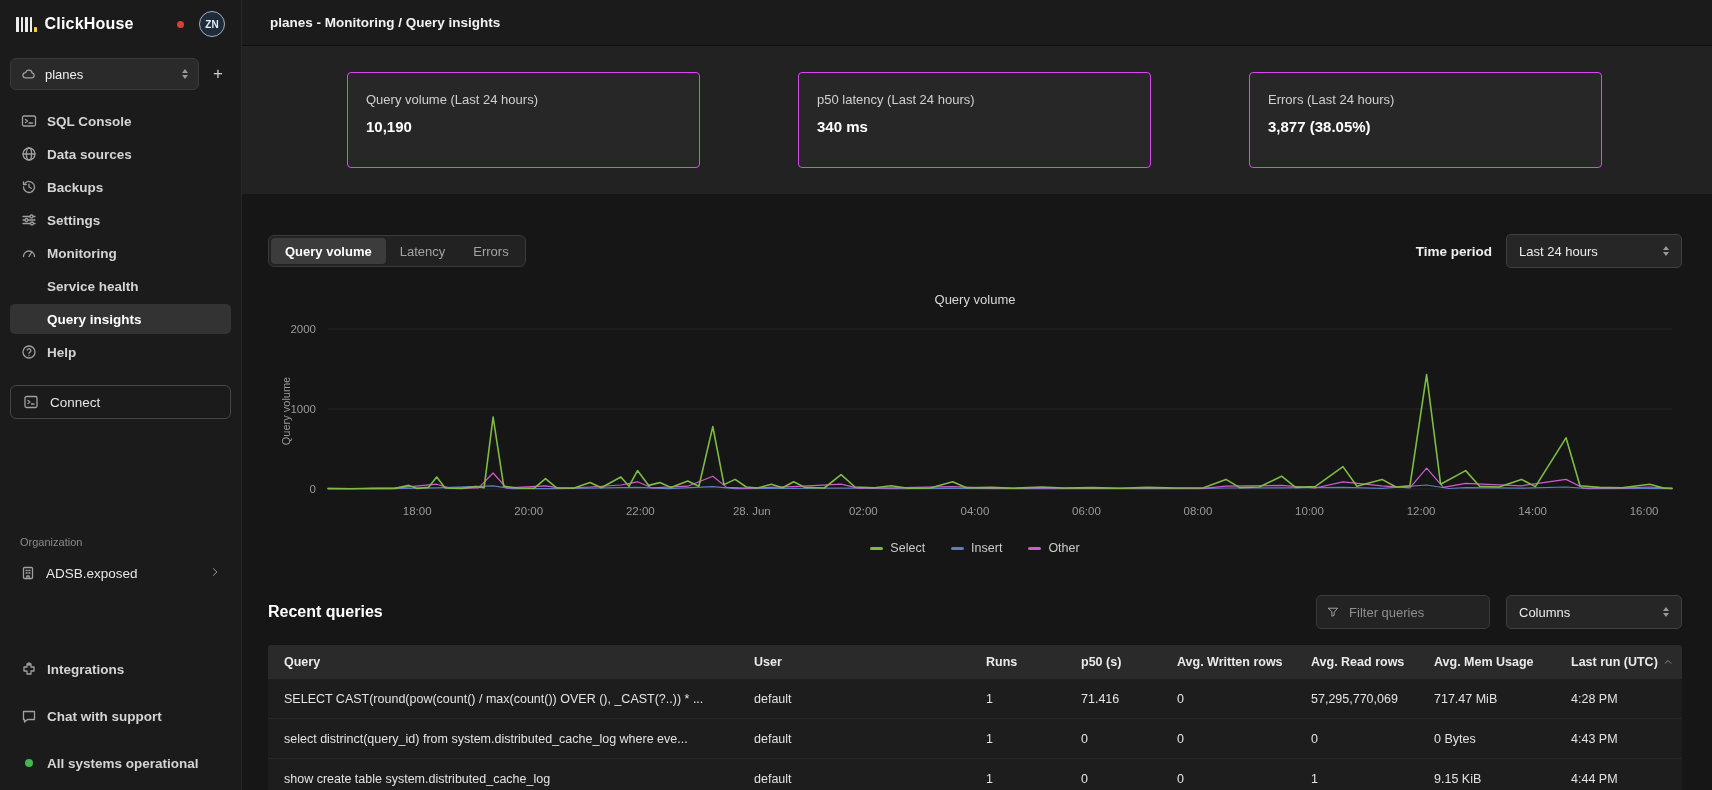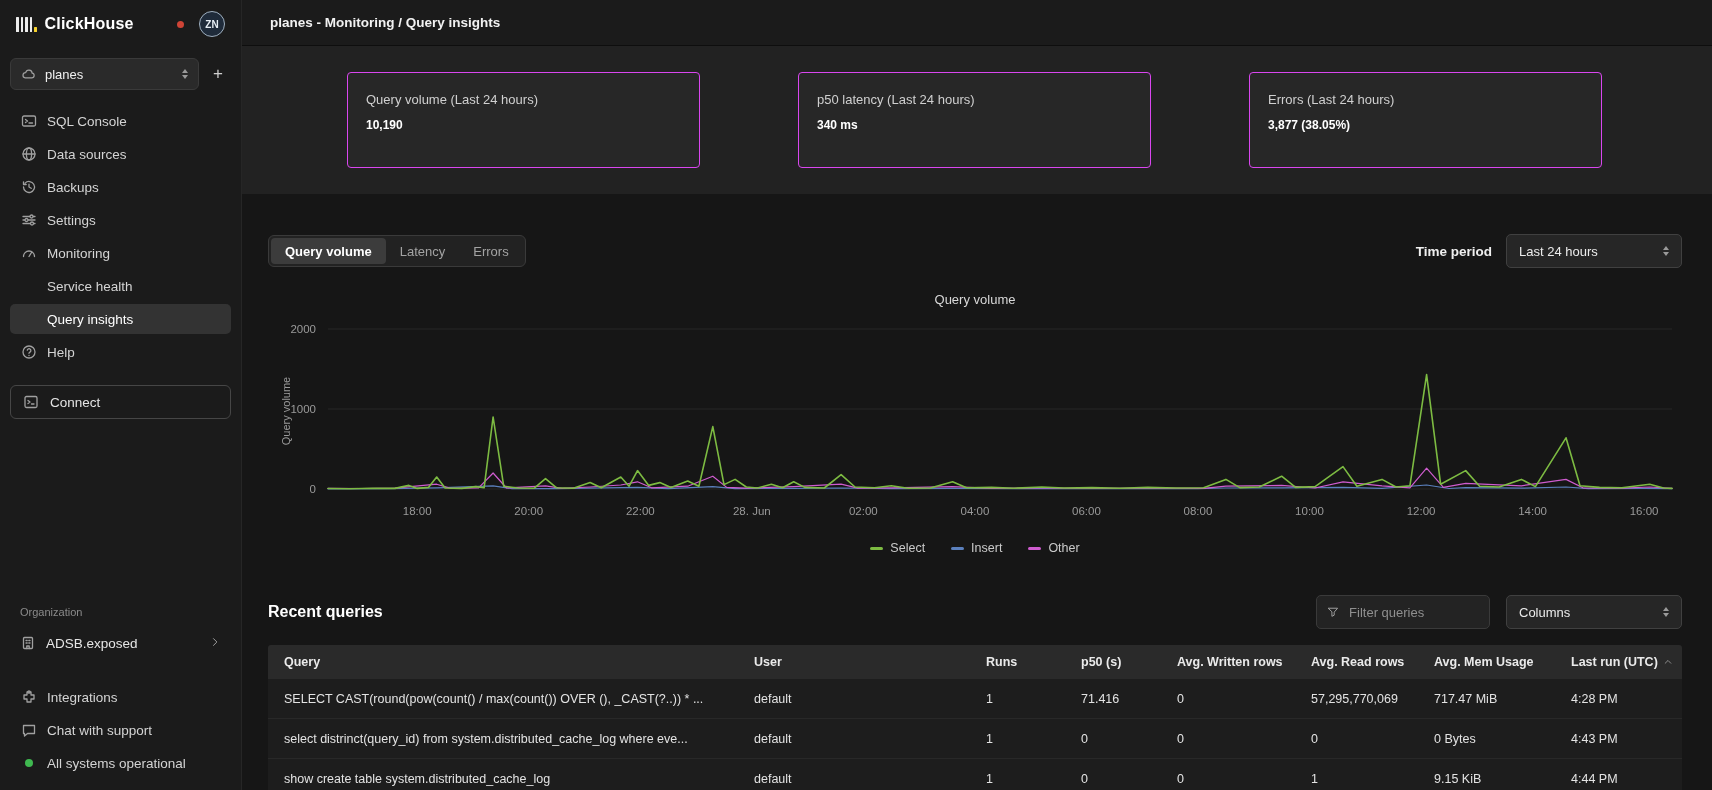--- a/index.html
+++ b/index.html
@@ -35,50 +35,50 @@
   }
   .service-name { color:#f0f0f0; font-size:13px; }
   .caret-stack { margin-left:auto; display:flex; flex-direction:column; align-items:center; gap:2px; }
   .caret-up { width:0; height:0; border-left:3.5px solid transparent; border-right:3.5px solid transparent; border-bottom:4.5px solid #9a9a9a; }
   .caret-down { width:0; height:0; border-left:3.5px solid transparent; border-right:3.5px solid transparent; border-top:4.5px solid #9a9a9a; }
   .add-btn { width:26px; height:26px; display:flex; align-items:center; justify-content:center;
     color:#cfcfcf; font-size:17px; font-weight:400; cursor:pointer; border-radius:4px; }
   .nav { display:flex; flex-direction:column; gap:3px; }
   .nav-item {
     display:flex; align-items:center; gap:10px; height:30px; padding:0 10px;
-    border-radius:5px; color:#d4d4d4; cursor:pointer; font-size:13.5px;
+    border-radius:5px; color:#d4d4d4; cursor:pointer; font-size:13.5px;font-weight:bold;
   }
   .nav-item .nicon { width:17px; display:flex; justify-content:center; color:#9a9a9a; }
   .nav-item.active { background:#333333; color:#ffffff; }
   .nav-item.sub { padding-left:37px; }
   .connect-btn {
     margin-top:18px; height:34px; border:1px solid #464646; border-radius:6px;
     display:flex; align-items:center; gap:11px; padding:0 12px; color:#e4e4e4; cursor:pointer; font-size:13.5px;
   }
   .sb-spacer { flex:1; }
   .org-label { font-size:11px; color:#8b8b8b; padding:0 10px; margin-bottom:10px; }
   .org-item { display:flex; align-items:center; gap:10px; height:30px; padding:0 10px; border-radius:5px;
     color:#e6e6e6; cursor:pointer; font-size:13.5px; }
   .org-item .chev { margin-left:auto; color:#9a9a9a; }
-  .sb-footer { margin-top:24px; display:flex; flex-direction:column; gap:3px; }
+  .sb-footer { margin-top:66px; display:flex; flex-direction:column; gap:17px; }
   .status-dot { width:8px; height:8px; border-radius:50%; background:#3fb950; margin:0 4px; }
 
   
   .main { flex:1; display:flex; flex-direction:column; background:#161616; }
   .topbar {
     height:46px; min-height:46px; background:#1b1b1b; border-bottom:1px solid #0e0e0e;
     display:flex; align-items:center; padding:0 28px; font-weight:700; font-size:13.5px; color:#f2f2f2;
   }
   .stats-band { background:#222222; padding:26px 0 26px 105px; display:flex; gap:98px; }
   .stat-card {
     width:353px; height:96px; background:#272727; border:1px solid #d946ef; border-radius:4px;
     padding:19px 18px;
   }
   .stat-title { color:#d0d0d0; font-size:13px; }
-  .stat-value { color:#ffffff; font-weight:700; font-size:12px; margin-top:11px; }
+  .stat-value { color:#ffffff; font-weight:700; font-size:15px; margin-top:11px; }
 
   .content { flex:1; padding:0 30px 0 26px; display:flex; flex-direction:column; overflow:hidden; background:#161616; }
   .controls-row { margin-top:40px; display:flex; align-items:center; }
   .tab-group { display:flex; align-items:stretch; border:1px solid #3a3a3a; border-radius:6px; background:#222222; height:32px; padding:2px; }
   .tab { display:flex; align-items:center; padding:0 14px; color:#a3a3a3; font-size:13px; cursor:pointer; border-radius:4px; }
   .tab.active { background:#3c3c3c; color:#ffffff; font-weight:600; }
   .tp-label { margin-left:auto; font-weight:700; font-size:13.5px; color:#efefef; margin-right:14px; }
   .select-box {
     width:176px; height:34px; background:#262626; border:1px solid #404040; border-radius:5px;
     display:flex; align-items:center; padding:0 12px; color:#ececec; cursor:pointer; font-size:13px;

